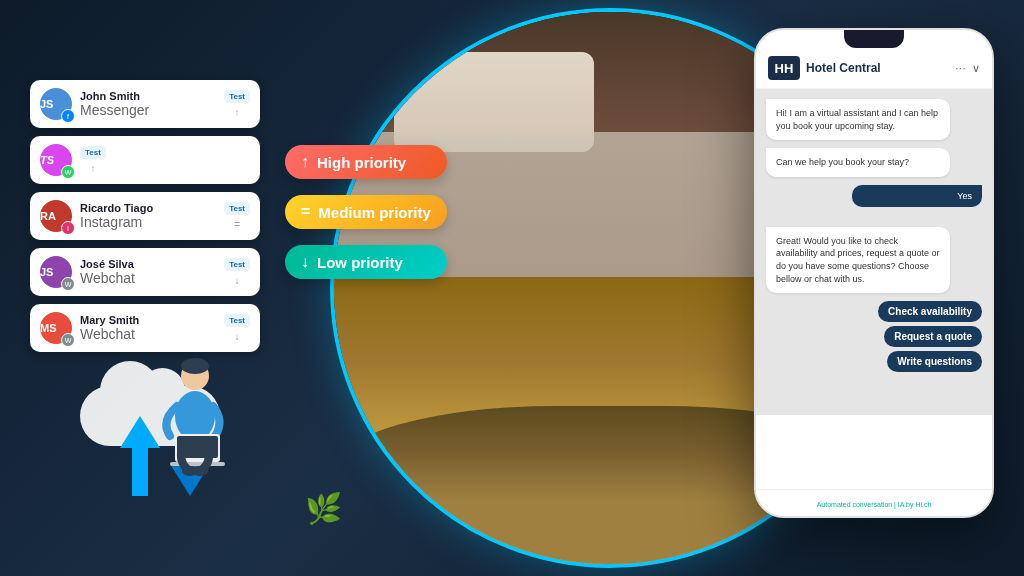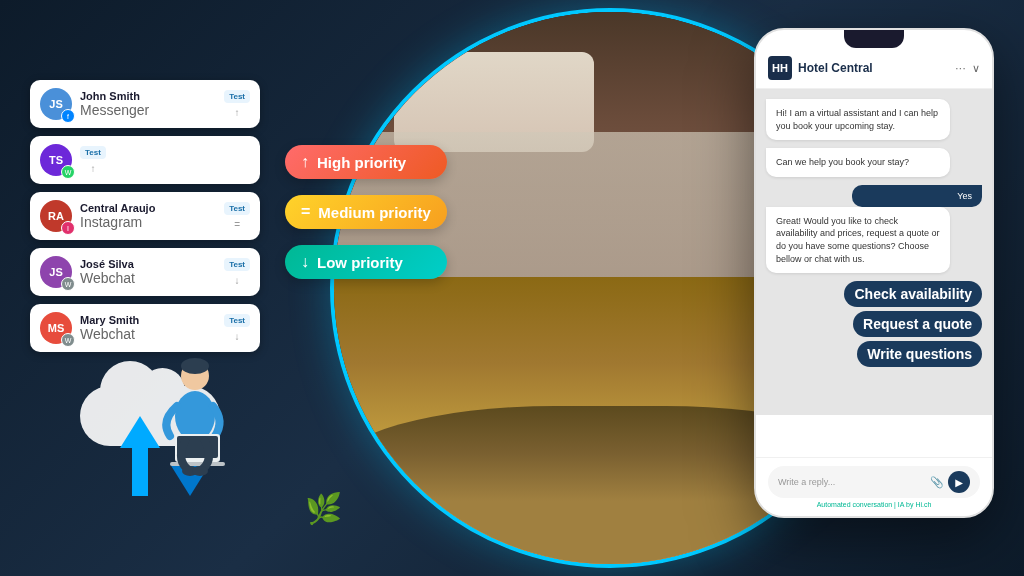--- a/index.html
+++ b/index.html
@@ -117,21 +117,20 @@
       position: relative;
       overflow: visible;
     }
 
     .avatar-circle {
       width: 32px;
       height: 32px;
       border-radius: 50%;
       display: flex;
       align-items: center;
-      justify-content: center;
       font-size: 11px;
       font-weight: bold;
       color: white;
     }
 
     .platform-badge {
       position: absolute;
       bottom: -3px;
       right: -3px;
       width: 14px;
@@ -257,28 +256,28 @@
       border-bottom: 1px solid #f0f0f0;
     }
 
     .hotel-logo-area {
       display: flex;
       align-items: center;
       gap: 6px;
     }
 
     .hotel-logo-icon {
-      width: 24px;
+      width: 32px;
       height: 24px;
       background: #1a2e4a;
       border-radius: 4px;
       display: flex;
       align-items: center;
       justify-content: center;
-      font-size: 11px;
+      font-size: 13px;
       color: white;
       font-weight: bold;
     }
 
     .hotel-name {
       font-size: 12px;
       font-weight: 700;
       color: #1a2e4a;
     }
 
@@ -311,38 +310,38 @@
 
     .user-message {
       background: #1a3a5c;
       color: white;
       border-radius: 10px 0 10px 10px;
       padding: 6px 10px;
       font-size: 9px;
       margin-left: auto;
       max-width: 60%;
       text-align: right;
-      margin-bottom: 0;
+      margin-bottom: 20px;
     }
 
     .quick-actions {
       display: flex;
       flex-direction: column;
       align-items: flex-end;
       gap: 4px;
       margin-top: 8px;
     }
 
     .quick-btn {
       background: #1a3a5c;
       color: white;
       border: none;
       padding: 5px 10px;
       border-radius: 15px;
-      font-size: 14px;
+      font-size: 10px;
       cursor: pointer;
       font-weight: 600;
     }
 
     .phone-footer {
       position: absolute;
       bottom: 0;
       left: 0;
       right: 0;
       padding: 8px 12px;
@@ -530,40 +529,40 @@
       <div class="chat-platform">Messenger</div>
     </div>
     <div class="chat-actions">
       <span class="chat-tag">Test</span>
       <span class="chat-icon-btn">↑</span>
     </div>
   </div>
 
   <div class="chat-item">
     <div class="chat-avatar">
-      <div class="avatar-circle" style="background:#6d28d9;">
+      <div class="avatar-circle" style="background:#d946ef;font-style:italic;">
         <span>TS</span>
       </div>
       <div class="platform-badge" style="background:#25d366;">W</div>
     </div>
     <div class="chat-actions">
       <span class="chat-tag">Test</span>
       <span class="chat-icon-btn">↑</span>
     </div>
   </div>
 
   <div class="chat-item">
     <div class="chat-avatar">
       <div class="avatar-circle" style="background:#c0392b;">
         <span>RA</span>
       </div>
       <div class="platform-badge" style="background:#e1306c;">I</div>
     </div>
     <div class="chat-info">
-      <div class="chat-name">Central Araujo</div>
+      <div class="chat-name">Ricardo Tiago</div>
       <div class="chat-platform">Instagram</div>
     </div>
     <div class="chat-actions">
       <span class="chat-tag">Test</span>
       <span class="chat-icon-btn">=</span>
     </div>
   </div>
 
   <div class="chat-item">
     <div class="chat-avatar">
@@ -645,22 +644,15 @@
     </div>
 
     <div class="quick-actions">
       <button class="quick-btn">Check availability</button>
       <button class="quick-btn">Request a quote</button>
       <button class="quick-btn">Write questions</button>
     </div>
   </div>
 
   <div class="phone-footer">
-    <div class="reply-input">
-      <span class="reply-text">Write a reply...</span>
-      <div class="reply-icons">
-        <span>📎</span>
-        <div class="send-btn">▶</div>
-      </div>
-    </div>
     <div class="automated-tag">Automated conversation | IA by Hi.ch</div>
   </div>
 </div>
 
 </body></html>

